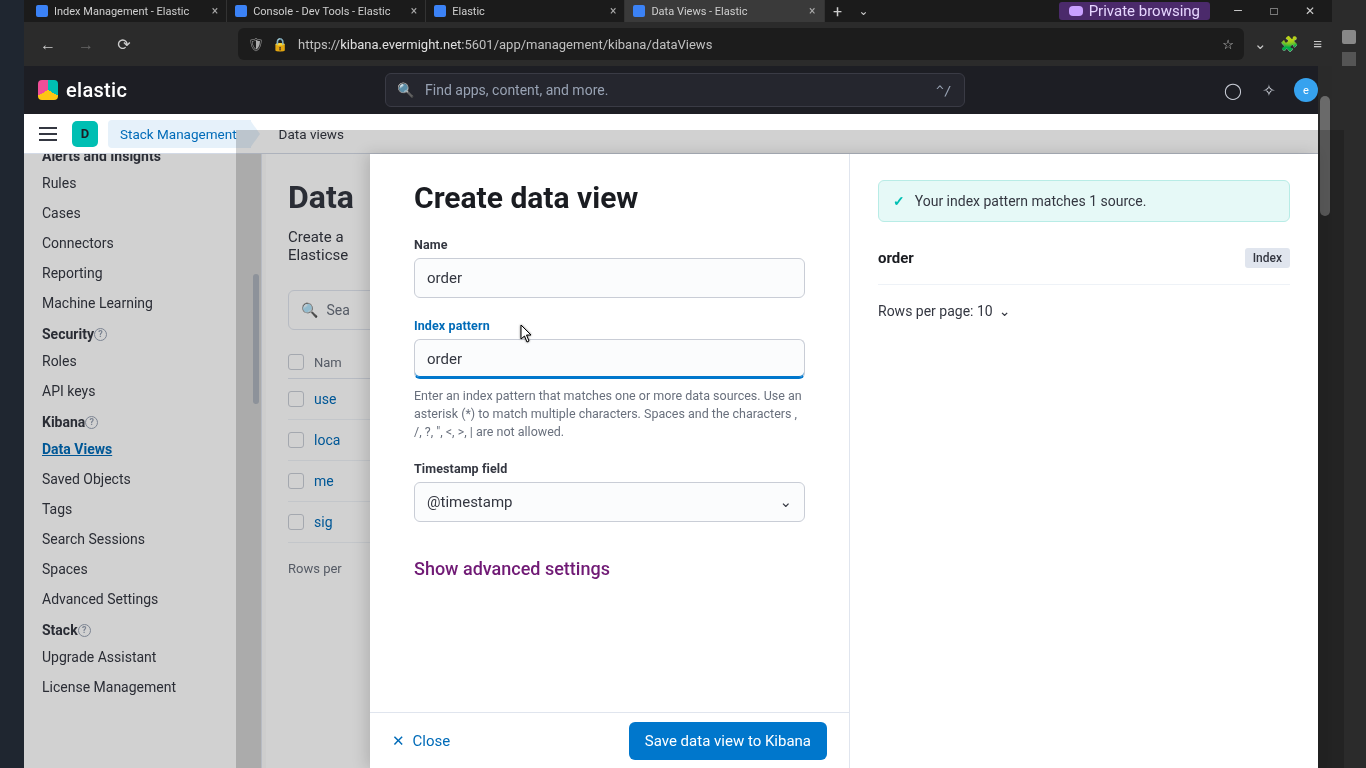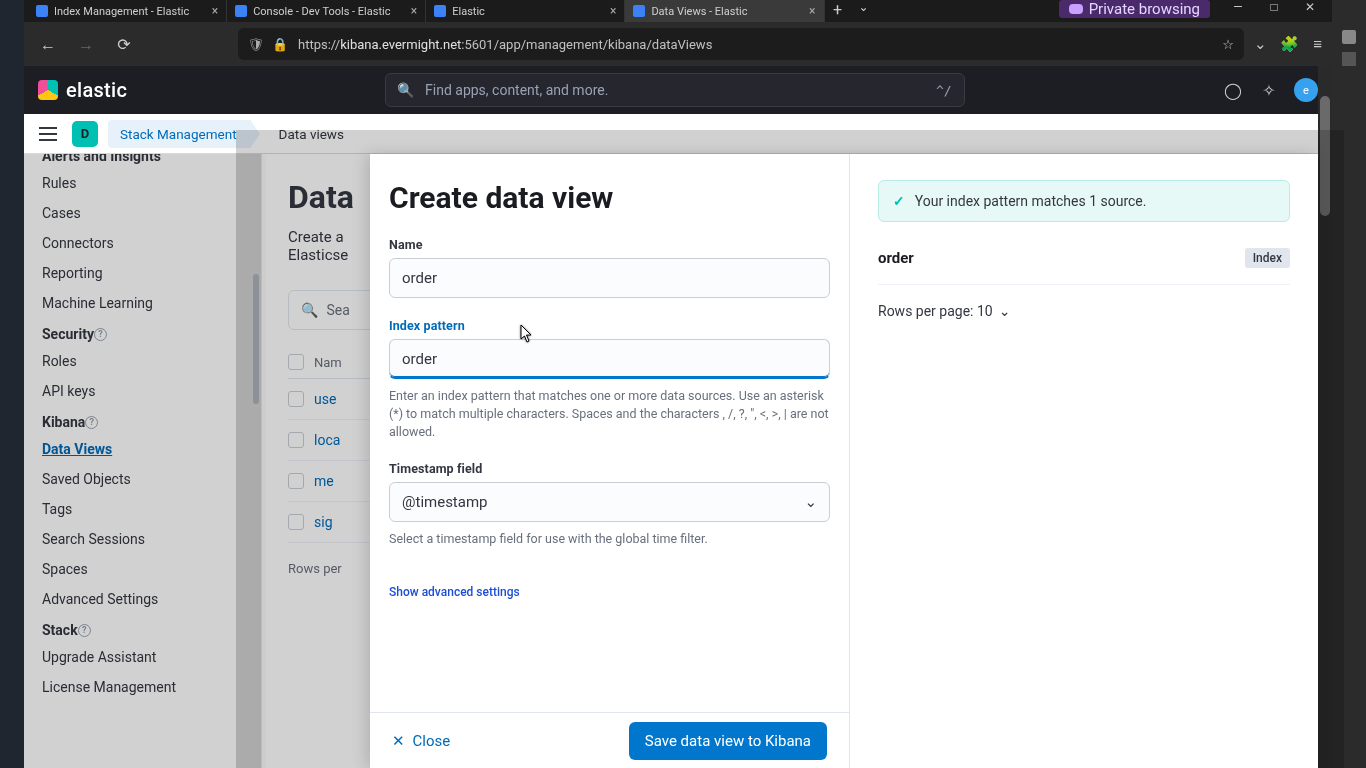--- a/index.html
+++ b/index.html
@@ -8,21 +8,21 @@
 
 .outer-frame { position: absolute; left: 0; top: 0; width: 1366px; height: 768px; background: #5a5a5a; }
 .right-track { position: absolute; right: 0; top: 0; width: 34px; height: 768px; background: #2b2b2b; display: flex; flex-direction: column; align-items: center; }
 .right-track .thumb { margin-top: 30px; width: 14px; height: 14px; background: #888; border-radius: 2px; }
 .right-track .dots { margin-top: 8px; width: 14px; height: 14px; background: #555; }
 .left-slice { position: absolute; left: 0; top: 0; width: 24px; height: 768px; background: #1f2630; }
 
 .browser { position: absolute; left: 24px; top: 0; width: 1308px; height: 768px; background: #1c1c1c; }
 
 
-.tabstrip { height: 22px; background: #1b1b1b; display: flex; padding: 0 4px; color: #cfcfcf; font-size: 11px; }
+.tabstrip { height: 22px; background: #1b1b1b; display: flex; align-items: center; padding: 0 4px; color: #cfcfcf; font-size: 11px; }
 .tab { display: flex; align-items: center; height: 22px; padding: 0 8px; max-width: 200px; flex: 1; border-right: 1px solid #333; overflow: hidden; white-space: nowrap; }
 .tab.active { background: #3a3a3a; }
 .tab .favicon { width: 12px; height: 12px; background: #3b82f6; border-radius: 2px; margin-right: 6px; flex-shrink:0; }
 .tab .label { flex: 1; overflow: hidden; text-overflow: ellipsis; }
 .tab .x { margin-left: 6px; color: #aaa; font-size: 12px; }
 .tab-plus { width: 26px; text-align: center; color: #ccc; font-size: 16px; }
 .tab-chev { width: 26px; text-align: center; color: #ccc; font-size: 12px; }
 .tabspacer { flex: 1; }
 .private-badge { display:flex; align-items:center; gap:6px; padding: 0 10px; background: #4b2a6b; height: 18px; border-radius: 3px; color:#e6d6ff; font-size:15px; margin-right: 10px; }
 .private-badge .mask { width:14px; height:10px; background:#c9a0ff; border-radius:4px; }
@@ -90,30 +90,30 @@
 .data-sub { font-size: 15px; color:#343741; margin-bottom: 26px; }
 .searchline { display:flex; align-items:center; height:40px; border:1px solid #e0e5ee; border-radius:6px; padding:0 12px; gap:8px; color:#69707d; font-size:14px; width: 100%; margin-bottom: 16px; }
 .tbl-head { display:flex; align-items:center; gap:10px; padding: 8px 0; font-size:13px; color:#69707d; border-bottom:1px solid #e0e5ee; }
 .chk { width:16px; height:16px; border:1px solid #c9cdd6; border-radius:3px; }
 .tbl-row { display:flex; align-items:center; gap:10px; padding: 12px 0; border-bottom:1px solid #eef2f7; font-size:14px; }
 .tbl-row a { color:#006bb8; }
 .rows-per { font-size:13px; color:#69707d; margin-top: 18px; }
 
 
 .flyout { position:absolute; left: 346px; top: 0; right: 14px; height: 100%; background:#fff; box-shadow: -4px 0 14px rgba(0,0,0,0.15); display:flex; }
-.fly-left { width: 480px; border-right: 1px solid #e0e5ee; padding: 26px 19px 0; display:flex; flex-direction:column; position:relative; }
+.fly-left { width: 480px; border-right: 1px solid #e0e5ee; padding: 26px 44px 0; display:flex; flex-direction:column; position:relative; }
 .fly-right { flex:1; padding: 26px 28px; }
 .fly-title { font-size: 30px; font-weight:700; color:#1a1c21; margin-bottom: 22px; }
 .field-label { font-size: 12.5px; font-weight:700; color:#343741; margin-bottom: 6px; letter-spacing: .1px; }
 .field-label.blue { color:#006bb8; }
 .input { width:100%; height:40px; border:1px solid #c9cdd6; border-radius:6px; padding: 0 12px; font-size:15px; color:#343741; background:#fbfcfd; }
 .input.focused { border-bottom: 2px solid #07c; box-shadow: inset 0 -1px 0 #07c; }
 .help { font-size: 12.5px; color:#69707d; margin-top: 8px; line-height: 1.45; }
 .select { width:100%; height:40px; border:1px solid #c9cdd6; border-radius:6px; padding: 0 12px; font-size:15px; color:#343741; background:#fbfcfd; display:flex; align-items:center; justify-content:space-between; }
-.linkish { color:#1d4ed8; font-size:12px; font-weight:500; margin-top: 16px; }
+.linkish { color:#701a75; font-size:18px; font-weight:500; margin-top: 16px; }
 .fly-footer { position:absolute; left:0; right:0; bottom:0; height:56px; border-top:1px solid #e0e5ee; display:flex; align-items:center; justify-content:space-between; padding: 0 22px; background:#fff; }
 .btn-ghost { color:#006bb8; font-size:15px; display:flex; align-items:center; gap:8px; }
 .btn-primary { background:#07c; color:#fff; font-size:15px; padding: 10px 16px; border-radius:6px; }
 .callout { background:#e6f9f7; border:1px solid #b8ece6; color:#343741; border-radius:6px; padding: 12px 14px; font-size:14px; display:flex; align-items:center; gap:10px; margin-bottom: 20px; }
 .callout .chk2 { color:#00bfb3; font-weight:700; }
 .match-row { display:flex; align-items:center; justify-content:space-between; padding: 6px 0 16px; border-bottom: 1px solid #eef2f7; }
 .match-name { font-size:15px; font-weight:700; color:#1a1c21; }
 .badge { background:#e0e5ee; color:#343741; font-size:12px; padding: 3px 8px; border-radius:3px; font-weight:500; }
 .rpp { font-size:14px; color:#343741; margin-top: 18px; display:flex; align-items:center; gap:6px; }
 
@@ -319,21 +319,20 @@
               <input class="input focused" value="order" style="">
               <div class="help">Enter an index pattern that matches one or more data sources. Use an asterisk (*) to match multiple characters. Spaces and the characters , /, ?, ", &lt;, &gt;, | are not allowed.</div>
             </div>
 
             <div class="field-block">
               <div class="field-label">Timestamp field</div>
               <div class="select">
                 <span>@timestamp</span>
                 <span>⌄</span>
               </div>
-              <div class="help">Select a timestamp field for use with the global time filter.</div>
             </div>
 
             <div class="linkish">Show advanced settings</div>
 
             <div class="fly-footer">
               <div class="btn-ghost">
                 <span>✕</span>
                 <span>Close</span>
               </div>
               <div class="btn-primary"><span>Save data view to Kibana</span></div>

